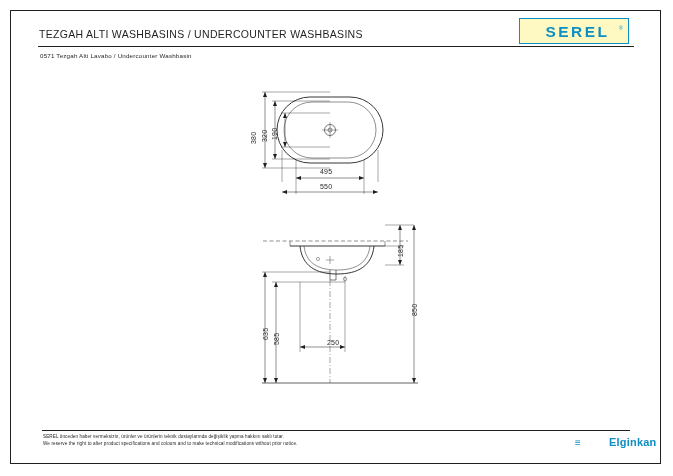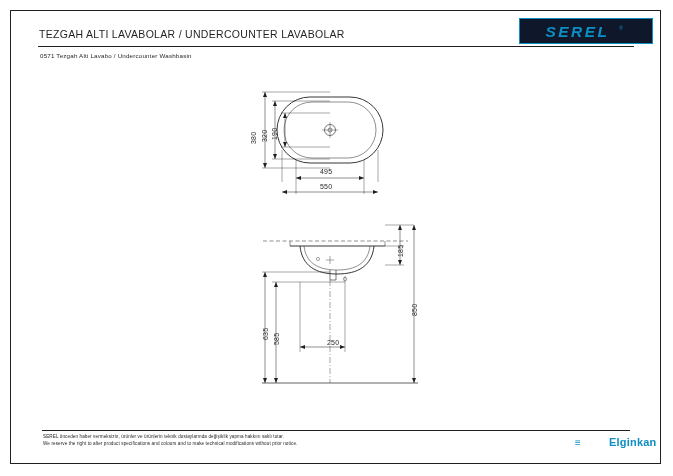--- a/index.html
+++ b/index.html
@@ -51,26 +51,25 @@
     font-size: 6.2px;
     letter-spacing: 0.2px;
     color: #231f20;
     white-space: nowrap;
   }
   
   .logo-box {
     position: absolute;
     left: 519px;
     top: 18px;
-    width: 134px;
+    width: 110px;
     height: 26px;
     border: 1px solid #0d8fc4;
     box-sizing: border-box;
-    background: #0f172a;
-    font-style: italic;
+    background: #fef9c3;
   }
   .logo-text {
     position: absolute;
     left: 0;
     top: 0;
     width: 115px;
     height: 26px;
     line-height: 26px;
     text-align: center;
     font-size: 15.5px;
@@ -144,21 +143,21 @@
     transform: rotate(-90deg);
   }
 </style>
 </head>
 <body>
 
 <div id="page">
 
   <div class="frame"></div>
 
-  <div class="title">TEZGAH ALTI LAVABOLAR / UNDERCOUNTER LAVABOLAR</div>
+  <div class="title">TEZGAH ALTI WASHBASINS / UNDERCOUNTER WASHBASINS</div>
   <div class="hdr-rule"></div>
   <div class="subtitle">0571 Tezgah Alti Lavabo / Undercounter Washbasin</div>
 
   <div class="logo-box">
     <div class="logo-text">SEREL</div>
     <div class="logo-reg">®</div>
   </div>
 
   <svg class="dwg" viewBox="0 0 673 476" xmlns="http://www.w3.org/2000/svg">
     <g stroke="#231f20" fill="none" stroke-width="0.7">

